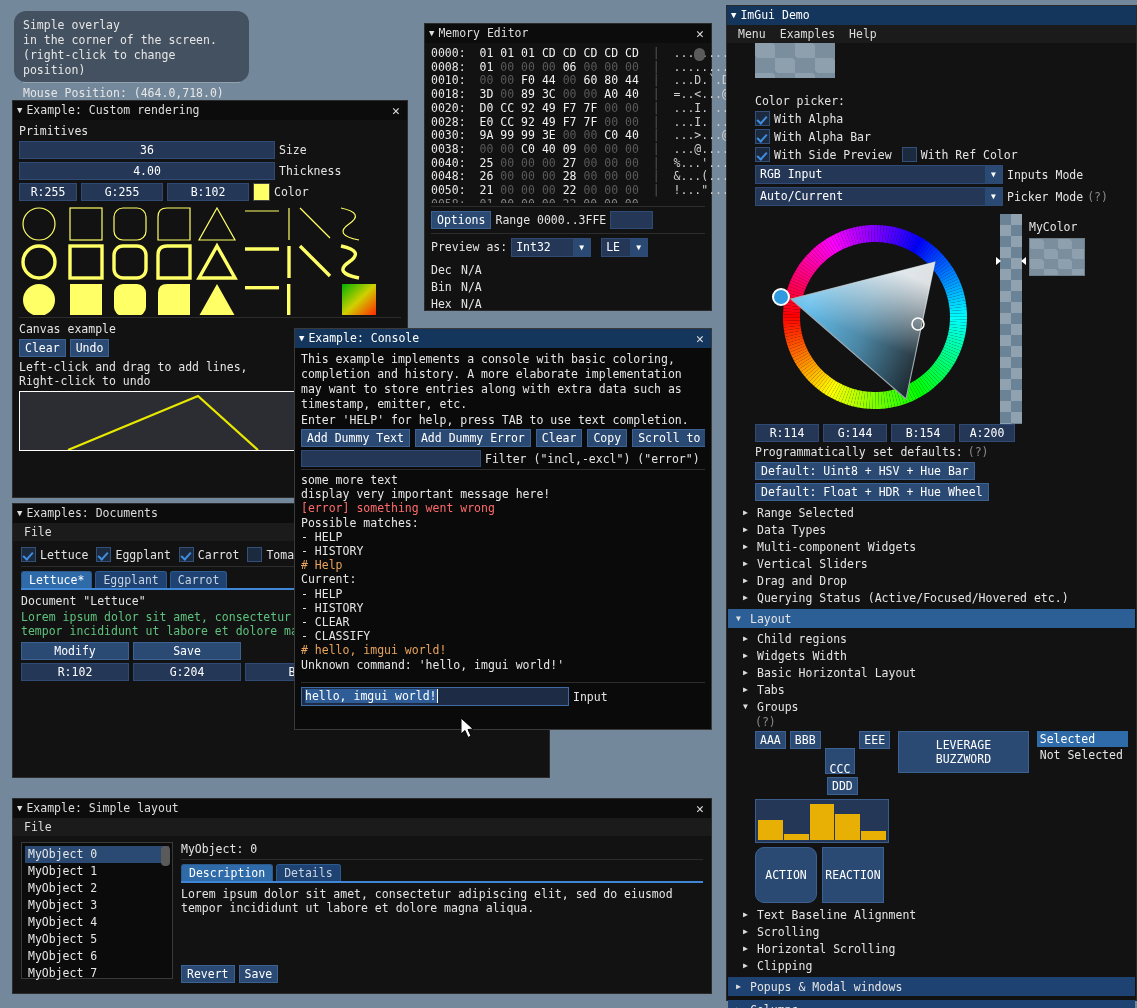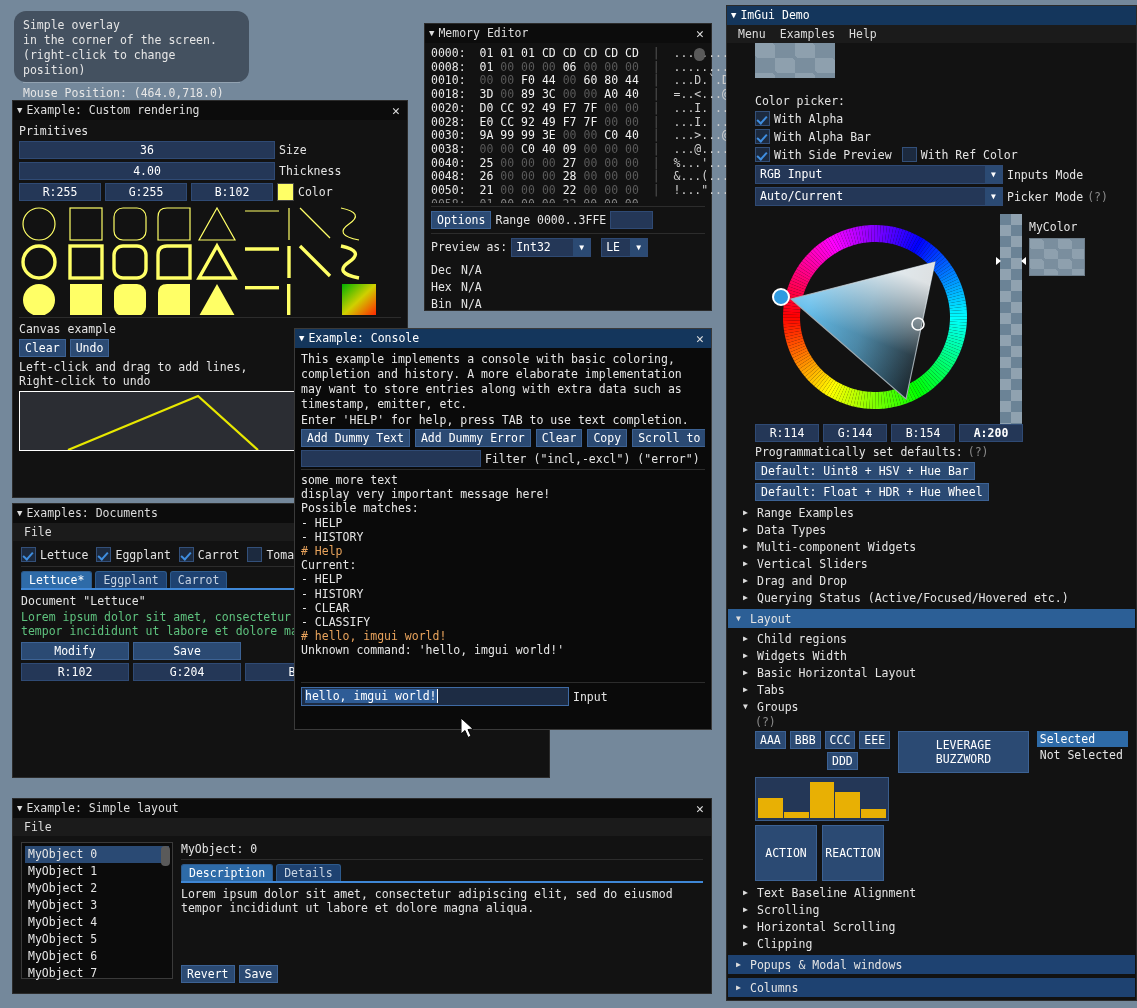--- a/index.html
+++ b/index.html
@@ -73,21 +73,21 @@
     <div class="lbl" style="margin-bottom:3px;">Primitives</div>
     <div class="row">
       <div class="slider" style="width:256px;">36</div>
       <span class="lbl">Size</span>
     </div>
     <div class="row">
       <div class="slider" style="width:256px;">4.00</div>
       <span class="lbl">Thickness</span>
     </div>
     <div class="row">
-      <div class="slider" style="width:82px;">R:255</div>
+      <div class="slider" style="width:58px;">R:255</div>
       <div class="slider" style="width:82px;">G:255</div>
       <div class="slider" style="width:82px;">B:102</div>
       <div style="width:17px;height:18px;background:#ffff66;border:1px solid #444;box-sizing:border-box;"></div>
       <span class="lbl">Color</span>
     </div>
 
     <div style="position:relative;height:110px;margin-top:4px;">
       <svg width="384" height="110" viewBox="0 0 384 110">
         <g stroke="#ffff66" fill="none">
 
@@ -183,22 +183,22 @@
       <span class="cv">Int32</span>
       <span class="ar">▼</span>
     </div>
     <div class="combo" style="width:47px;margin-left:6px;">
       <span class="cv">LE</span>
       <span class="ar">▼</span>
     </div>
   </div>
   <div style="padding:2px 6px;line-height:17px;">
     <div><span class="lbl" style="display:inline-block;width:30px;">Dec</span><span class="lbl">N/A</span></div>
+    <div><span class="lbl" style="display:inline-block;width:30px;">Bin</span><span class="lbl">N/A</span></div>
     <div><span class="lbl" style="display:inline-block;width:30px;">Hex</span><span class="lbl">N/A</span></div>
-    <div><span class="lbl" style="display:inline-block;width:30px;">Bin</span><span class="lbl">N/A</span></div>
   </div>
 </div>
 
 <div class="win" style="left:12px;top:503px;width:538px;height:275px;background:#121212;">
   <div class="titlebar">
     <span class="arrow">▼</span>
     <span class="ttl">Examples: Documents</span>
   </div>
   <div class="menubar">
     <span>File</span>
@@ -272,20 +272,21 @@
         <div class="btn">Scroll to b</div>
       </div>
     <div class="row" style="margin-bottom:2px;">
       <div style="width:180px;height:17px;background:#243757;border:1px solid #2f4a74;box-sizing:border-box;"></div>
       <span class="lbl">Filter ("incl,-excl") ("error")</span>
     </div>
     <div class="sep" style="margin:2px 0 3px;"></div>
     <div id="console-log" style="line-height:14.2px;height:206px;overflow:hidden;">
         <div style="color: rgb(230, 230, 230); white-space: pre;">some more text</div>
         <div style="color: rgb(230, 230, 230); white-space: pre;">display very important message here!</div>
+        <div style="color: rgb(255, 107, 107); white-space: pre;">[error] something went wrong</div>
         <div style="color: rgb(230, 230, 230); white-space: pre;">Possible matches:</div>
         <div style="color: rgb(230, 230, 230); white-space: pre;">- HELP</div>
         <div style="color: rgb(230, 230, 230); white-space: pre;">- HISTORY</div>
         <div style="color: rgb(232, 163, 92); white-space: pre;"># Help</div>
         <div style="color: rgb(230, 230, 230); white-space: pre;">Current:</div>
         <div style="color: rgb(230, 230, 230); white-space: pre;">- HELP</div>
         <div style="color: rgb(230, 230, 230); white-space: pre;">- HISTORY</div>
         <div style="color: rgb(230, 230, 230); white-space: pre;">- CLEAR</div>
         <div style="color: rgb(230, 230, 230); white-space: pre;">- CLASSIFY</div>
         <div style="color: rgb(232, 163, 92); white-space: pre;"># hello, imgui world!</div>
@@ -624,38 +625,38 @@
                #8ea0ae;
              background-size:28px 20px;background-position:0 0,14px 10px;"></div>
       </div>
     </div>
 
     <div style="margin-left:20px;">
       <div class="row" id="rgba-row">
           <div class="slider" style="width: 64px;">R:114</div>
           <div class="slider" style="width: 64px;">G:144</div>
           <div class="slider" style="width: 64px;">B:154</div>
-          <div class="slider" style="width: 64px; font-weight: bold;">A:200</div>
+          <div class="slider" style="width: 56px;">A:200</div>
         </div>
       <div class="row" style="gap:5px;">
         <span class="lbl">Programmatically set defaults:</span>
         <span class="lbl" style="color:#8a8a8a;">(?)</span>
       </div>
       <div class="row">
           <div class="btn">Default: Uint8 + HSV + Hue Bar</div>
         </div>
       <div class="row">
           <div class="btn">Default: Float + HDR + Hue Wheel</div>
         </div>
     </div>
 
     <div id="trees-1" style="margin-left:6px;">
         <div class="tree">
           <span class="tri">▶</span>
-          <span>Range Examples</span>
+          <span>Range Selected</span>
         </div>
         <div class="tree">
           <span class="tri">▶</span>
           <span>Data Types</span>
         </div>
         <div class="tree">
           <span class="tri">▶</span>
           <span>Multi-component Widgets</span>
         </div>
         <div class="tree">
@@ -702,21 +703,21 @@
         </div>
       </div>
 
     <div style="margin-left:14px;">
       <div class="lbl" style="color:#8a8a8a;">(?)</div>
       <div style="display:flex;align-items:flex-start;gap:8px;margin-top:2px;">
         <div>
           <div style="display:flex;gap:4px;">
             <div class="btn" style="padding:0 4px;">AAA</div>
             <div class="btn" style="padding:0 4px;">BBB</div>
-            <div class="btn" style="padding:0 4px;">CCC</div>
+            <div class="btn" style="padding:12px 4px;margin-top:17px;">CCC</div>
             <div class="btn" style="padding:0 4px;">EEE</div>
           </div>
           <div style="display:flex;gap:4px;margin-top:3px;margin-left:72px;">
             <div class="btn" style="padding:0 4px;">DDD</div>
           </div>
         </div>
         <div class="btn" style="width:142px;height:42px;display:flex;flex-direction:column;align-items:center;justify-content:center;line-height:14px;">
           <span>LEVERAGE</span>
           <span>BUZZWORD</span>
         </div>
@@ -728,21 +729,21 @@
 
       <div style="margin-top:4px;width:134px;height:44px;background:#243757;border:1px solid #3a5d8c;box-sizing:border-box;position:relative;display:flex;align-items:flex-end;padding:2px;gap:1px;" id="histogram">
           <div style="flex: 1 1 0%; background: rgb(232, 176, 4); height: 20px;"></div>
           <div style="flex: 1 1 0%; background: rgb(232, 176, 4); height: 6px;"></div>
           <div style="flex: 1 1 0%; background: rgb(232, 176, 4); height: 36px;"></div>
           <div style="flex: 1 1 0%; background: rgb(232, 176, 4); height: 26px;"></div>
           <div style="flex: 1 1 0%; background: rgb(232, 176, 4); height: 9px;"></div>
         </div>
 
       <div style="display:flex;gap:5px;margin-top:4px;">
-        <div class="btn" style="width:62px;height:56px;display:flex;align-items:center;justify-content:center;">ACTION</div>
+        <div class="btn" style="width:62px;height:56px;display:flex;align-items:center;justify-content:center;border-radius:9px;">ACTION</div>
         <div class="btn" style="width:62px;height:56px;display:flex;align-items:center;justify-content:center;">REACTION</div>
       </div>
     </div>
 
     <div id="layout-items2" style="margin-top:3px;">
         <div class="tree">
           <span class="tri">▶</span>
           <span>Text Baseline Alignment</span>
         </div>
         <div class="tree">

